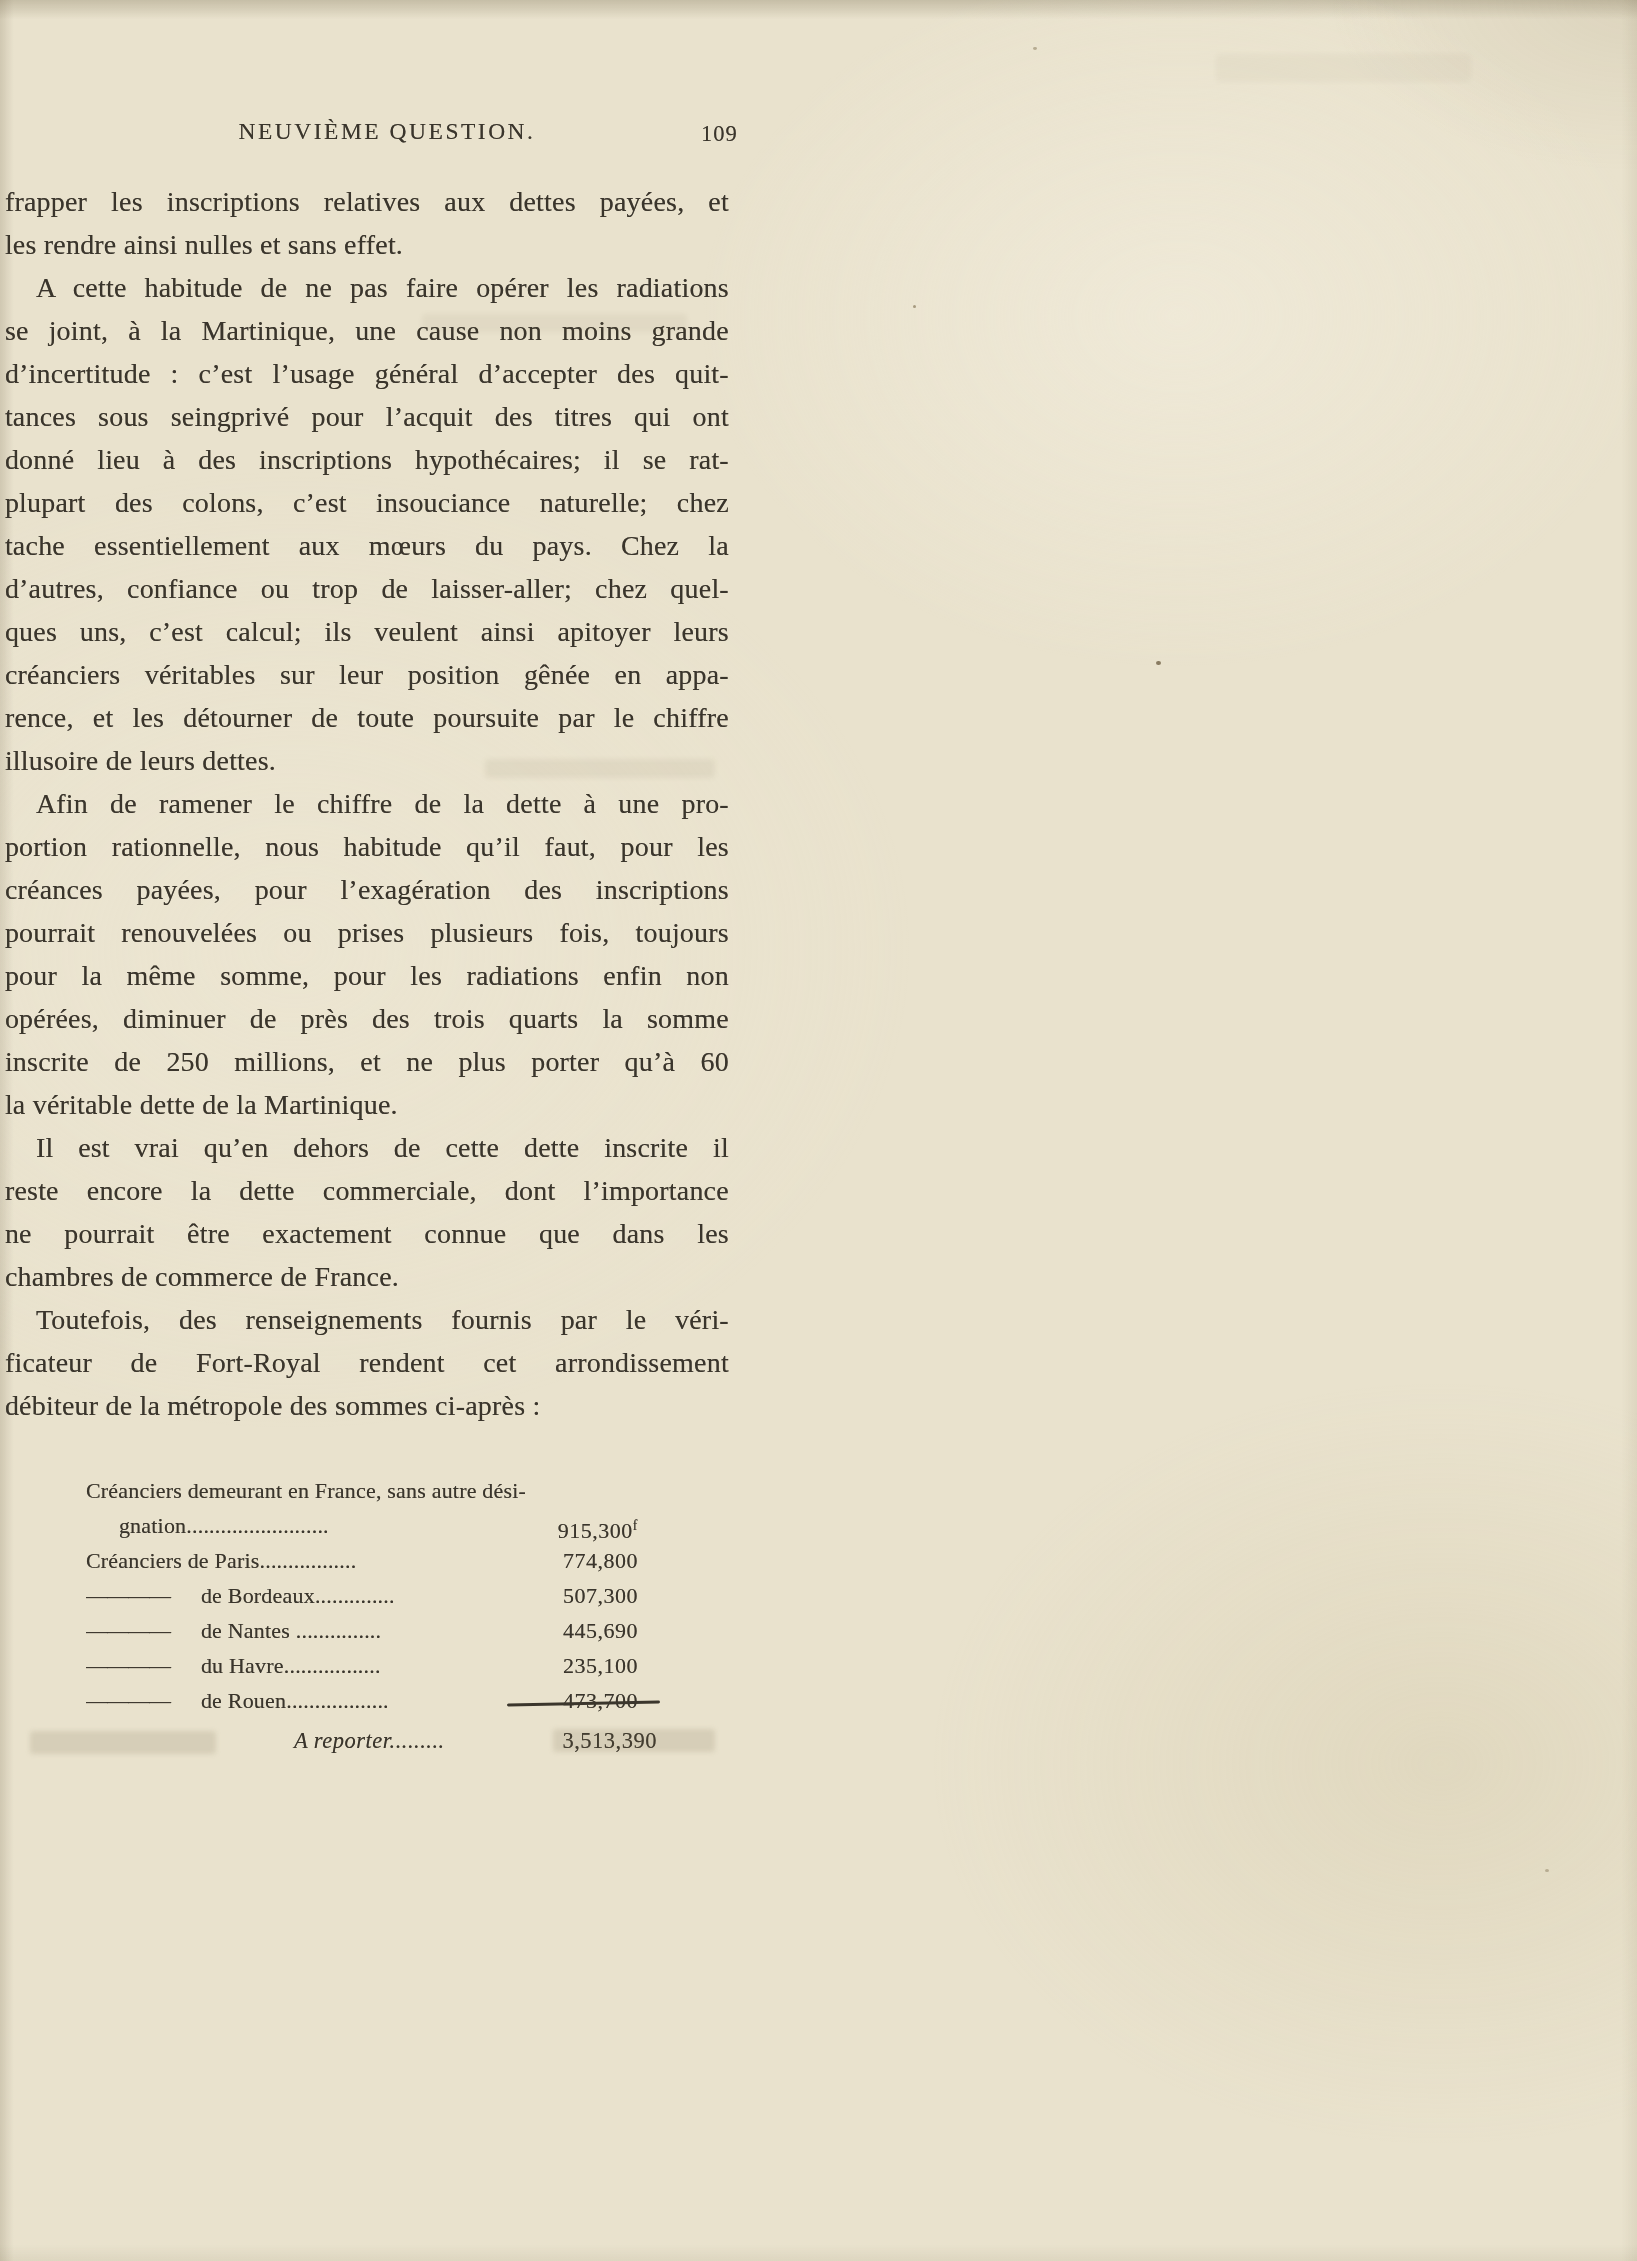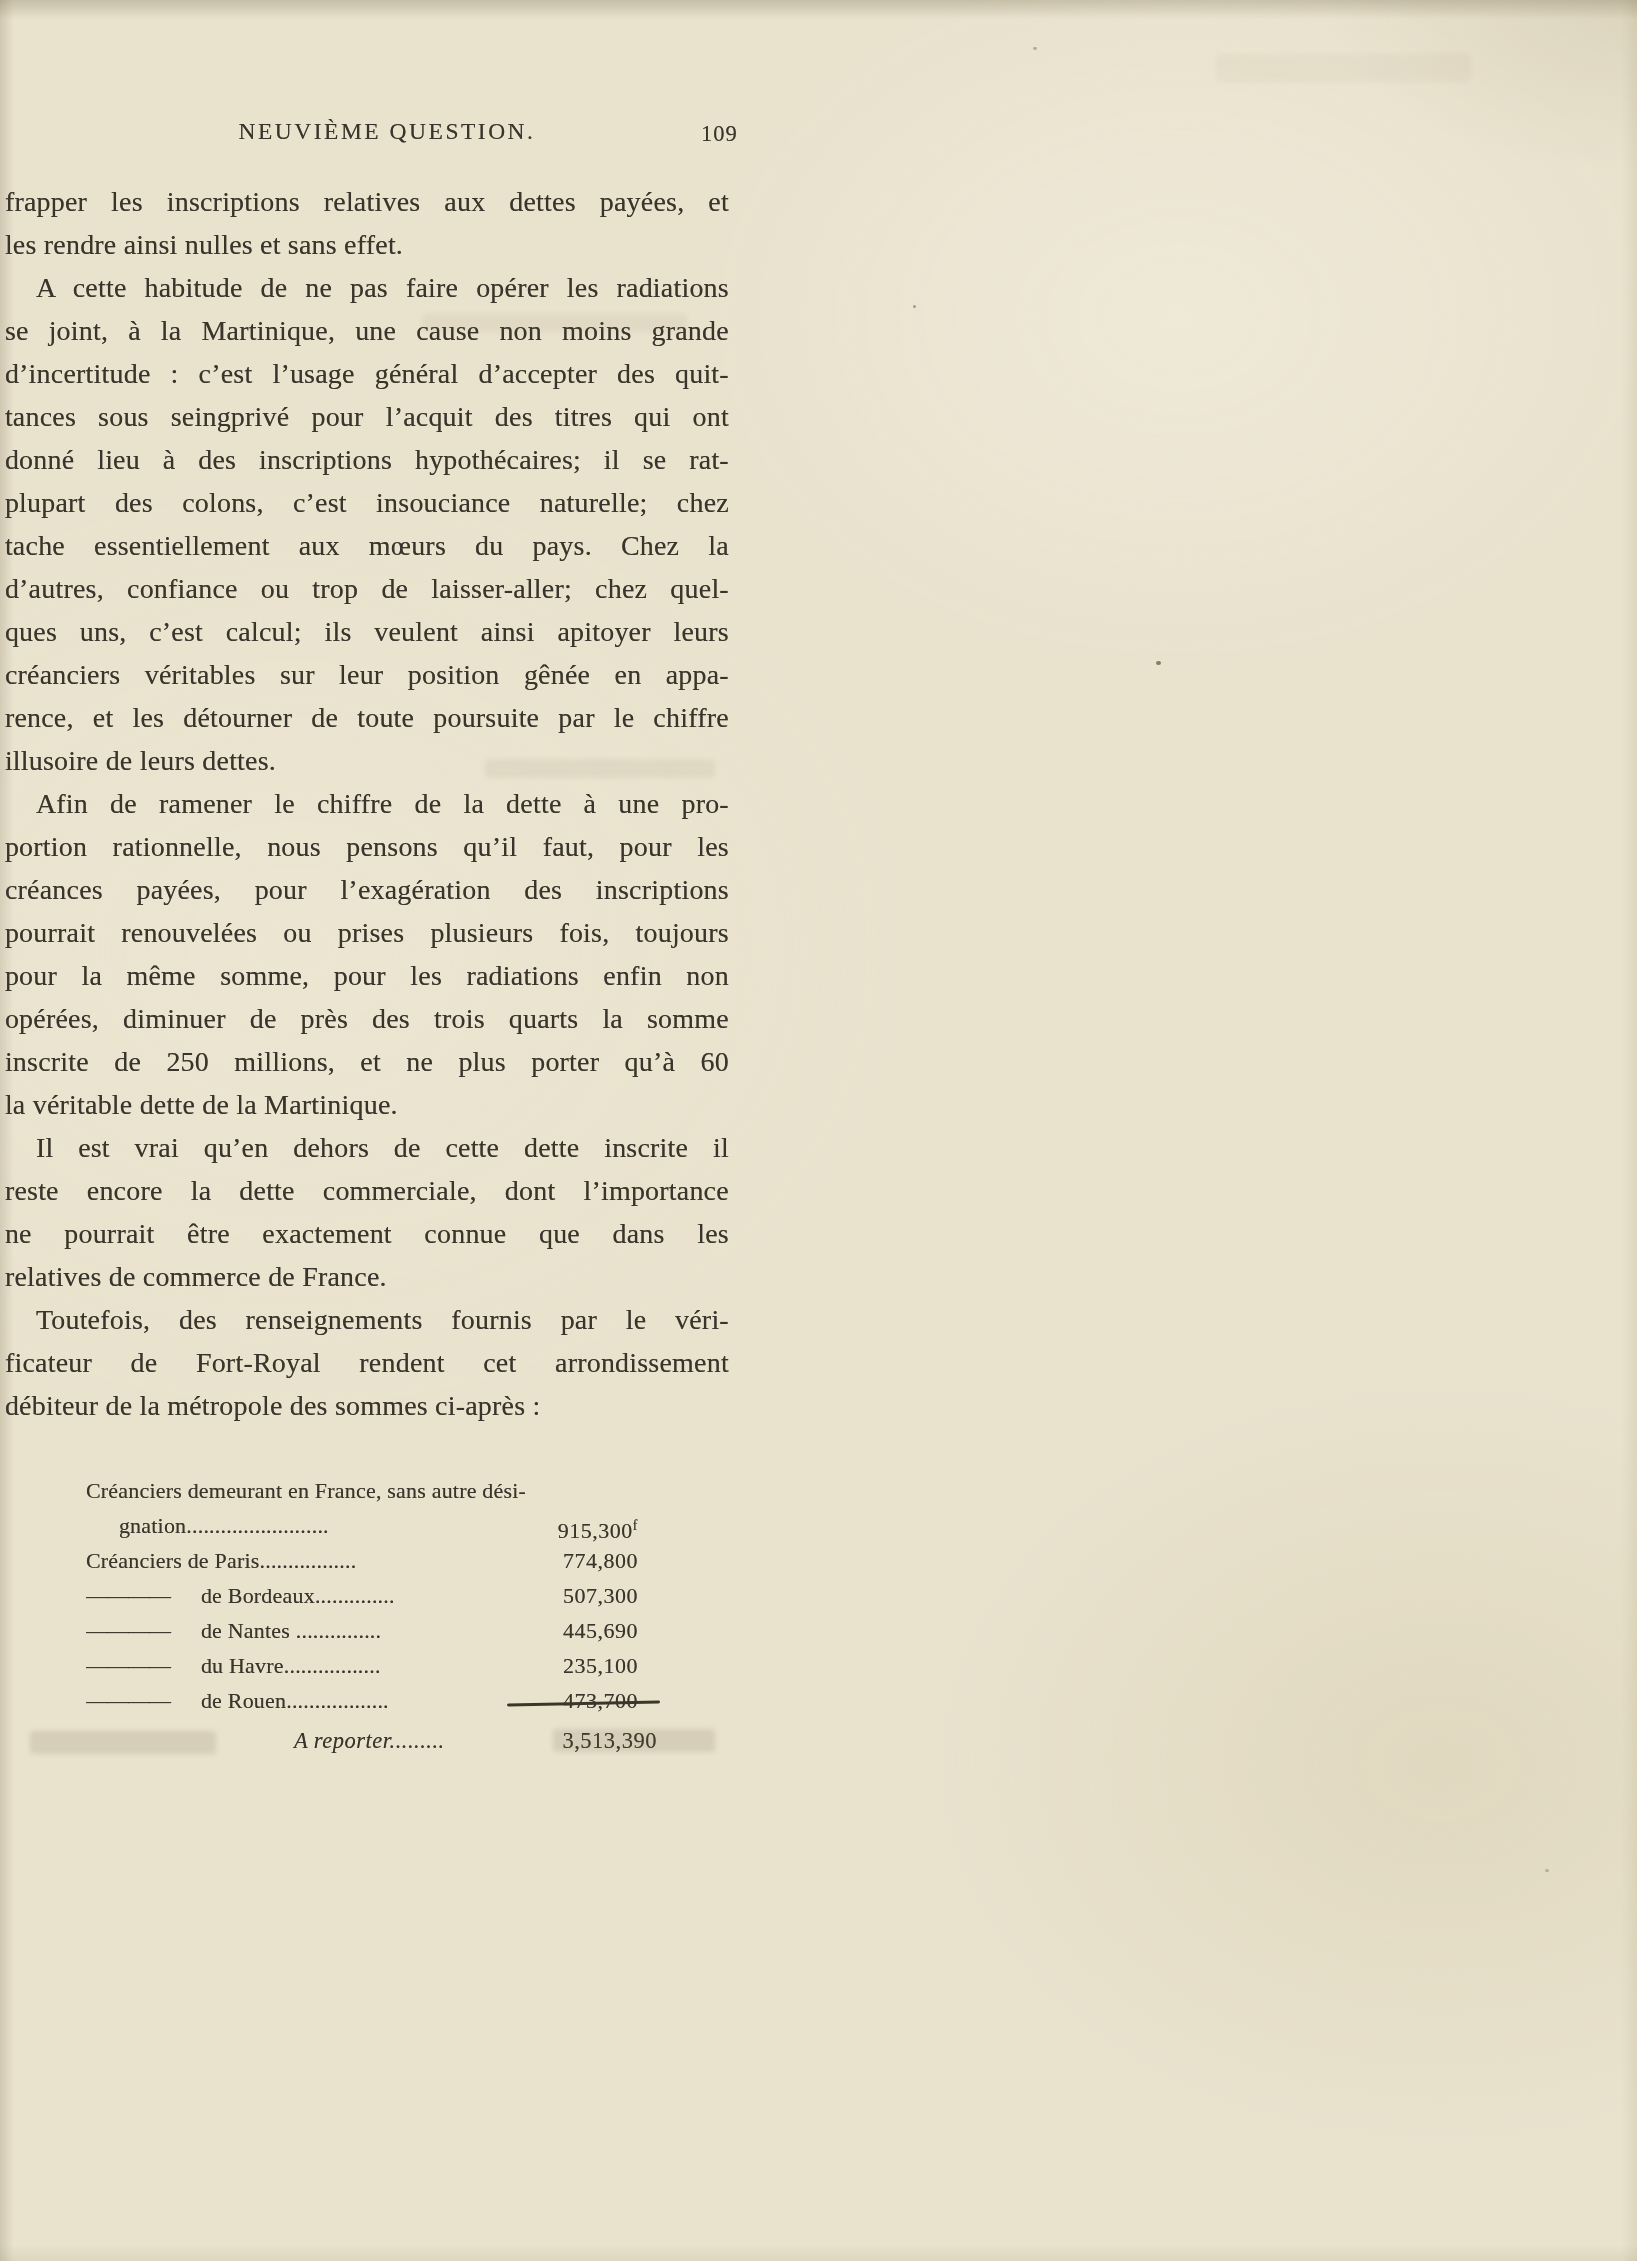--- a/index.html
+++ b/index.html
@@ -64,31 +64,31 @@
   <div class="line">tances sous seingprivé pour l’acquit des titres qui ont</div>
   <div class="line">donné lieu à des inscriptions hypothécaires; il se rat-</div>
   <div class="line">plupart des colons, c’est insouciance naturelle; chez</div>
   <div class="line">tache essentiellement aux mœurs du pays. Chez la</div>
   <div class="line">d’autres, confiance ou trop de laisser-aller; chez quel-</div>
   <div class="line">ques uns, c’est calcul; ils veulent ainsi apitoyer leurs</div>
   <div class="line">créanciers véritables sur leur position gênée en appa-</div>
   <div class="line">rence, et les détourner de toute poursuite par le chiffre</div>
   <div class="line short">illusoire de leurs dettes.</div>
   <div class="line indent">Afin de ramener le chiffre de la dette à une pro-</div>
-  <div class="line">portion rationnelle, nous pensons qu’il faut, pour les</div>
+  <div class="line">portion rationnelle, nous habitude qu’il faut, pour les</div>
   <div class="line">créances payées, pour l’exagération des inscriptions</div>
   <div class="line">pourrait renouvelées ou prises plusieurs fois, toujours</div>
   <div class="line">pour la même somme, pour les radiations enfin non</div>
   <div class="line">opérées, diminuer de près des trois quarts la somme</div>
   <div class="line">inscrite de 250 millions, et ne plus porter qu’à 60</div>
   <div class="line short">la véritable dette de la Martinique.</div>
   <div class="line indent">Il est vrai qu’en dehors de cette dette inscrite il</div>
   <div class="line">reste encore la dette commerciale, dont l’importance</div>
   <div class="line">ne pourrait être exactement connue que dans les</div>
-  <div class="line short">relatives de commerce de France.</div>
+  <div class="line short">chambres de commerce de France.</div>
   <div class="line indent">Toutefois, des renseignements fournis par le véri-</div>
   <div class="line">ficateur de Fort-Royal rendent cet arrondissement</div>
   <div class="line short">débiteur de la métropole des sommes ci-après :</div>
 </div>
 
 <div class="ctable ink">
   <div class="trow">
     <span class="lbl">Créanciers demeurant en France, sans autre dési-</span>
     <span class="amt"></span>
   </div>

